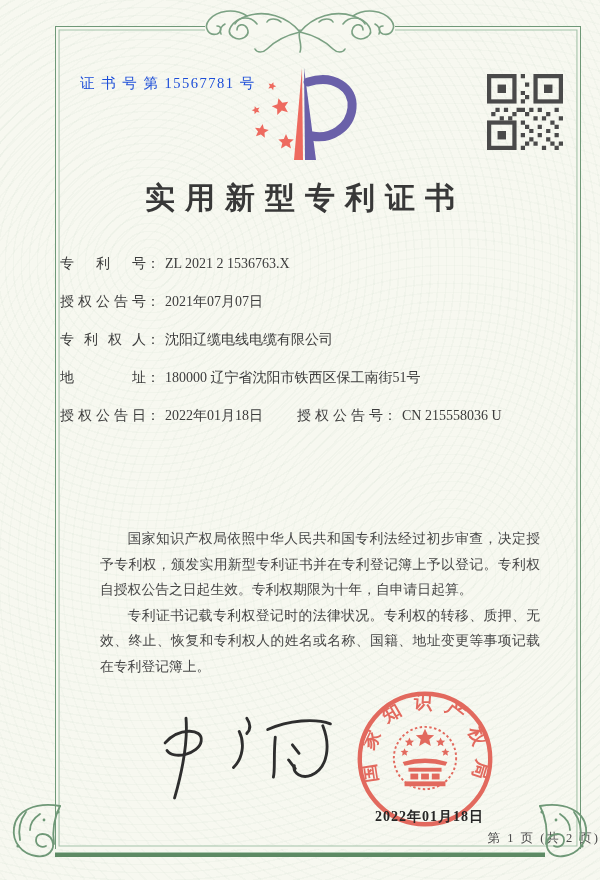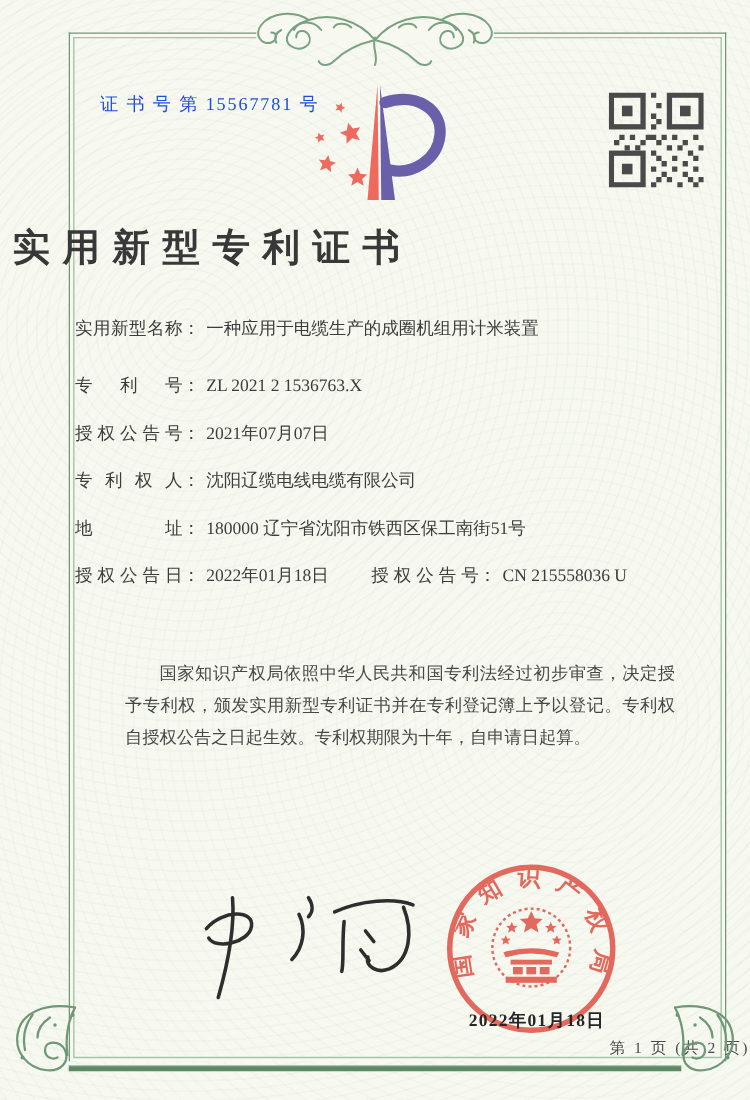--- a/index.html
+++ b/index.html
@@ -31,21 +31,21 @@
     background:#5d8a64;border-top:1px solid #a9c6ad;
   }
   .cert-no{
     position:absolute;left:60px;top:74px;
     font-size:14.5px;letter-spacing:1.5px;color:#1d4ed8;margin-left:20px;
   }
   .logo{position:absolute;left:242px;top:60px;}
   .qr{position:absolute;left:487px;top:74px;}
   .title{
     position:absolute;left:0;top:178px;width:100%;margin:0;
-    font-size:30px;font-weight:700;letter-spacing:10px;
+    text-align:center;font-size:30px;font-weight:700;letter-spacing:10px;
     text-indent:10px;color:#383838;
   }
   .fields{position:absolute;left:60px;top:253px;width:482px;font-size:14px;line-height:22px;}
   .fields .row{margin-bottom:16px;white-space:nowrap;}
   .fields .row.first{margin-bottom:24px;}
   .lbl{
     display:inline-block;width:86px;vertical-align:top;
     text-align:justify;text-align-last:justify;
   }
   .val{padding-left:5px;}
@@ -124,42 +124,40 @@
                M60,44h4v4h-4z M68,40h4v4h-4z M32,44h4v4h-4z M36,48h4v4h-4z M40,52h4v4h-4z
                M48,48h4v4h-4z M56,52h4v4h-4z M64,48h4v4h-4z M32,56h4v4h-4z M40,60h4v4h-4z
                M48,56h4v4h-4z M56,60h4v4h-4z M64,56h4v4h-4z M36,64h4v4h-4z M44,64h4v4h-4z
                M52,68h4v4h-4z M60,64h4v4h-4z M68,64h4v4h-4z M32,68h4v4h-4z M64,68h4v4h-4z"></path>
     </g>
   </svg>
 
   <h1 class="title">实用新型专利证书</h1>
 
   <div class="fields">
-    <div class="row first">
-      <span class="lbl">实用新型名称</span><span>：</span><span class="val">一种应用于电缆生产的成圈机组用计米装置</span>
-    </div>
     <div class="row">
       <span class="lbl">专利号</span><span>：</span><span class="val">ZL 2021 2 1536763.X</span>
     </div>
     <div class="row">
       <span class="lbl">授权公告号</span><span>：</span><span class="val">2021年07月07日</span>
     </div>
     <div class="row">
       <span class="lbl">专利权人</span><span>：</span><span class="val">沈阳辽缆电线电缆有限公司</span>
     </div>
     <div class="row">
       <span class="lbl">地址</span><span>：</span><span class="val">180000 辽宁省沈阳市铁西区保工南街51号</span>
     </div>
     <div class="row">
       <span class="lbl">授权公告日</span><span>：</span><span class="val">2022年01月18日</span><span class="grant-gap"></span><span class="lbl">授权公告号</span><span>：</span><span class="val">CN 215558036 U</span>
     </div>
   </div>
 
   <div class="paragraphs">
     <p>国家知识产权局依照中华人民共和国专利法经过初步审查，决定授予专利权，颁发实用新型专利证书并在专利登记簿上予以登记。专利权自授权公告之日起生效。专利权期限为十年，自申请日起算。</p>
+    <p>专利证书记载专利权登记时的法律状况。专利权的转移、质押、无效、终止、恢复和专利权人的姓名或名称、国籍、地址变更等事项记载在专利登记簿上。</p>
   </div>
 
 
   <svg class="signature" width="190" height="95" viewBox="0 0 200 95">
     <g stroke="#2e2e2e" stroke-width="3" fill="none" stroke-linecap="round">
       <path d="M40,4 C42,28 36,60 28,88"></path>
       <path d="M18,30 C32,14 58,14 56,28 C54,42 26,48 20,38"></path>
       <path d="M96,18 C102,30 100,46 90,56"></path>
       <path d="M104,4 C108,10 108,16 104,20"></path>
       <path d="M126,16 C148,6 176,4 192,10"></path>

